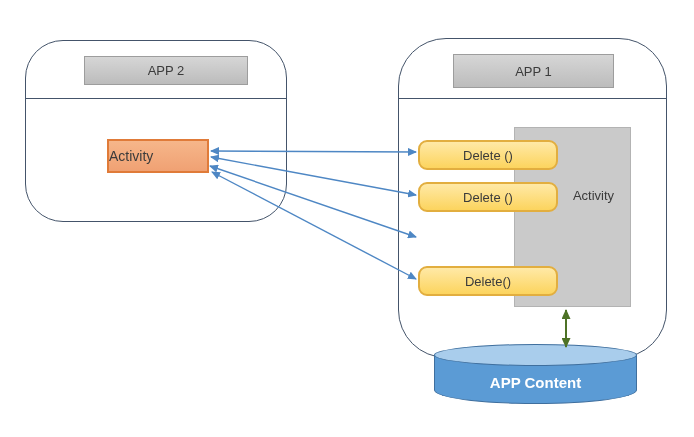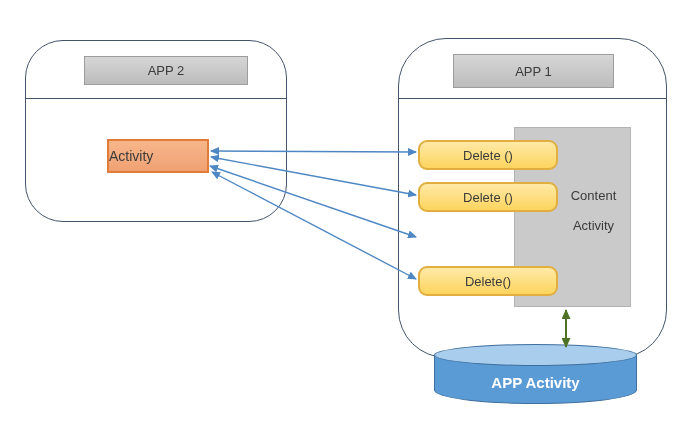--- a/index.html
+++ b/index.html
@@ -97,39 +97,38 @@
   </div>
 
   <div class="container-box app1-box">
     <div class="title-bar app1-title-bar">
       <span>APP 1</span>
     </div>
     <div class="divider app1-divider"></div>
 
     <div class="provider-box">
       <div class="provider-label">
-        <div>Content</div>
         <div>Activity</div>
       </div>
     </div>
 
     <div class="method-box method-query">
       <span>Delete ()</span>
     </div>
     <div class="method-box method-insert">
       <span>Delete ()</span>
     </div>
     <div class="method-box method-delete">
       <span>Delete()</span>
     </div>
 
     <div class="db-cylinder">
       <div class="db-body"></div>
       <div class="db-top"></div>
-      <div class="db-label">APP Activity</div>
+      <div class="db-label">APP Content</div>
     </div>
   </div>
 
   <svg class="arrow-layer" viewBox="0 0 694 437" aria-hidden="true">
     <defs>
       <marker id="ab" markerUnits="userSpaceOnUse" markerWidth="9" markerHeight="8" refX="8" refY="4" orient="auto-start-reverse">
         <path class="m-blue" d="M0,0 L9,4 L0,8 Z"></path>
       </marker>
       <marker id="ag" markerUnits="userSpaceOnUse" markerWidth="10" markerHeight="9" refX="9" refY="4.5" orient="auto-start-reverse">
         <path class="m-green" d="M0,0 L10,4.5 L0,9 Z"></path>

